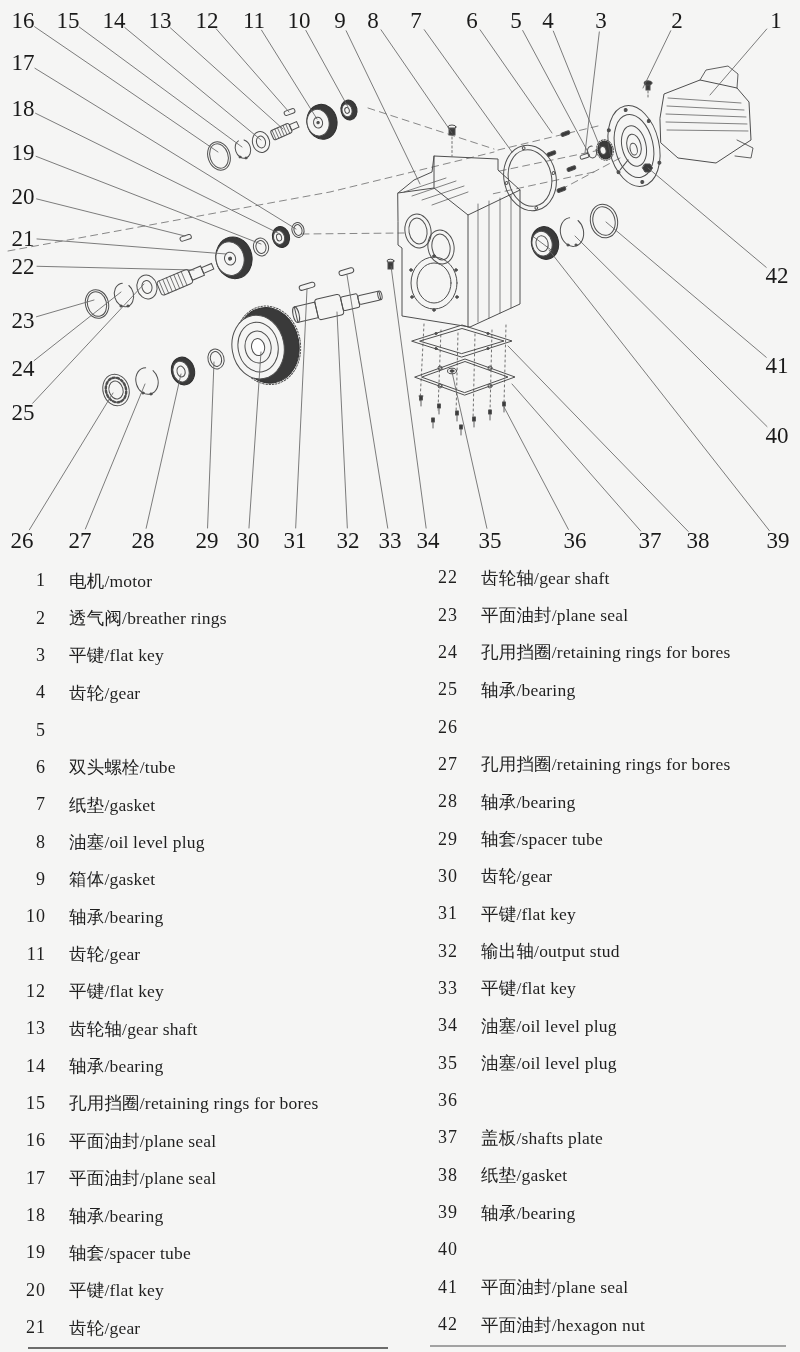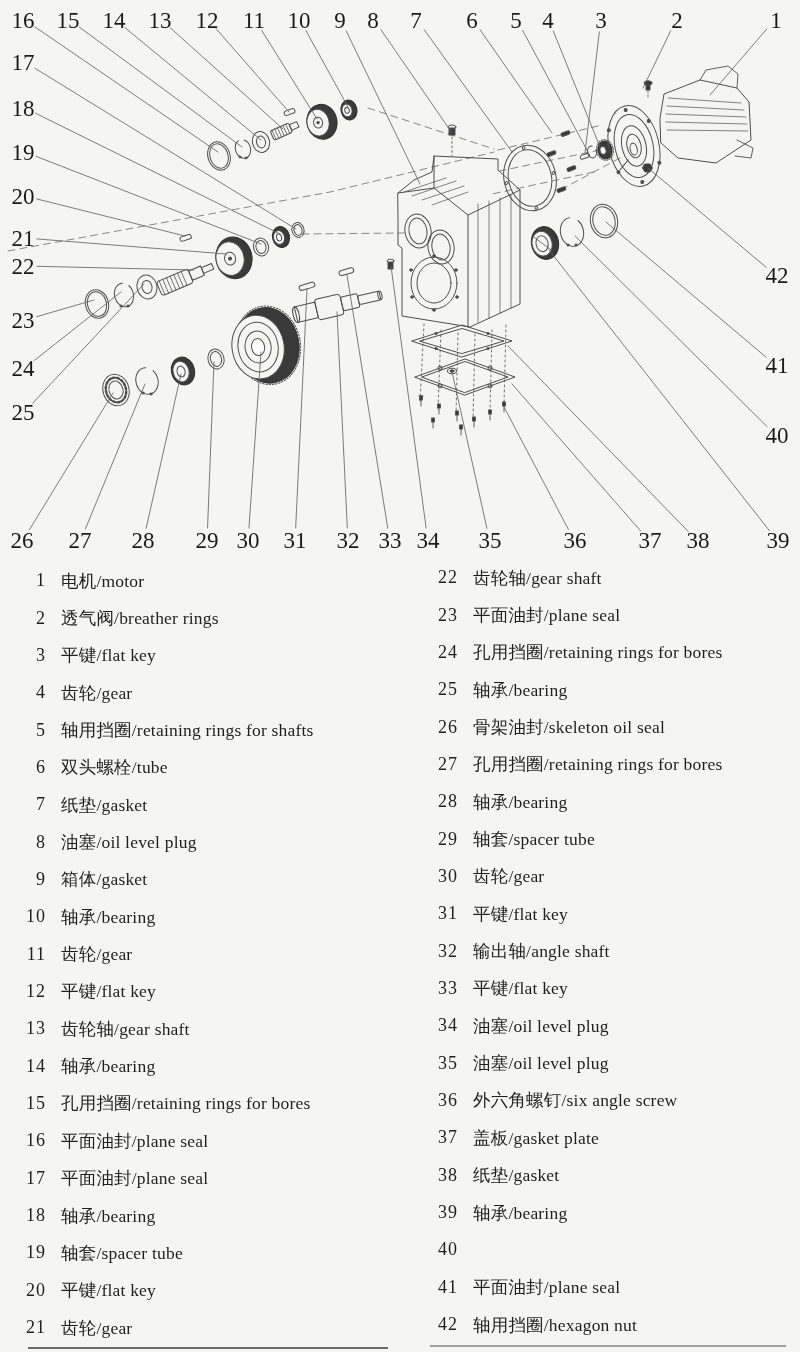--- a/index.html
+++ b/index.html
@@ -5,21 +5,21 @@
   html,body{margin:0;padding:0;}
   body{width:800px;height:1352px;background:#f5f5f4;font-family:"Liberation Serif",serif;position:relative;overflow:hidden;}
   #stage{position:absolute;left:0;top:0;width:800px;height:1352px;}
   #diagram{position:absolute;left:0;top:0;}
   .col{position:absolute;width:390px;}
   #col-left{left:18px;top:562px;}
   #col-right{left:418px;top:559px;}
   .row{height:37.35px;display:flex;align-items:center;color:#1f1f1f;}
   .row .num{display:inline-block;width:28px;text-align:right;font-size:18px;letter-spacing:1px;flex:0 0 auto;}
   #col-right .row .num{width:40px;}
-  .row .label{margin-left:15px;font-size:17.5px;letter-spacing:.2px;white-space:nowrap;}
+  .row .label{margin-left:23px;font-size:17.5px;letter-spacing:.2px;white-space:nowrap;}
   .scanline{position:absolute;height:2px;background:#3e3e3e;opacity:.75;}
   #scanline-a{left:28px;top:1347px;width:360px;}
   #scanline-b{left:430px;top:1345px;width:356px;opacity:.45;}
 </style>
 </head>
 <body>
 
 <div id="stage">
 
 <svg id="diagram" width="800" height="560" viewBox="0 0 800 560" fill="none" stroke="#4f4f4f" stroke-width="1" stroke-linecap="round">
@@ -415,21 +415,20 @@
     <span class="label">平键/flat key</span>
   </div>
 
   <div class="row">
     <span class="num">4</span>
     <span class="label">齿轮/gear</span>
   </div>
 
   <div class="row">
     <span class="num">5</span>
-    <span class="label">轴用挡圈/retaining rings for shafts</span>
   </div>
 
   <div class="row">
     <span class="num">6</span>
     <span class="label">双头螺栓/tube</span>
   </div>
 
   <div class="row">
     <span class="num">7</span>
     <span class="label">纸垫/gasket</span>
@@ -521,21 +520,20 @@
     <span class="label">孔用挡圈/retaining rings for bores</span>
   </div>
 
   <div class="row">
     <span class="num">25</span>
     <span class="label">轴承/bearing</span>
   </div>
 
   <div class="row">
     <span class="num">26</span>
-    <span class="label">骨架油封/skeleton oil seal</span>
   </div>
 
   <div class="row">
     <span class="num">27</span>
     <span class="label">孔用挡圈/retaining rings for bores</span>
   </div>
 
   <div class="row">
     <span class="num">28</span>
     <span class="label">轴承/bearing</span>
@@ -551,46 +549,45 @@
     <span class="label">齿轮/gear</span>
   </div>
 
   <div class="row">
     <span class="num">31</span>
     <span class="label">平键/flat key</span>
   </div>
 
   <div class="row">
     <span class="num">32</span>
-    <span class="label">输出轴/angle shaft</span>
+    <span class="label">输出轴/output stud</span>
   </div>
 
   <div class="row">
     <span class="num">33</span>
     <span class="label">平键/flat key</span>
   </div>
 
   <div class="row">
     <span class="num">34</span>
     <span class="label">油塞/oil level plug</span>
   </div>
 
   <div class="row">
     <span class="num">35</span>
     <span class="label">油塞/oil level plug</span>
   </div>
 
   <div class="row">
     <span class="num">36</span>
-    <span class="label">外六角螺钉/six angle screw</span>
   </div>
 
   <div class="row">
     <span class="num">37</span>
-    <span class="label">盖板/gasket plate</span>
+    <span class="label">盖板/shafts plate</span>
   </div>
 
   <div class="row">
     <span class="num">38</span>
     <span class="label">纸垫/gasket</span>
   </div>
 
   <div class="row">
     <span class="num">39</span>
     <span class="label">轴承/bearing</span>
@@ -600,19 +597,19 @@
     <span class="num">40</span>
   </div>
 
   <div class="row">
     <span class="num">41</span>
     <span class="label">平面油封/plane seal</span>
   </div>
 
   <div class="row">
     <span class="num">42</span>
-    <span class="label">轴用挡圈/hexagon nut</span>
+    <span class="label">平面油封/hexagon nut</span>
   </div>
 </div>
 
   <div id="scanline-a" class="scanline"></div>
   <div id="scanline-b" class="scanline"></div>
 </div>
 
 </body></html>

